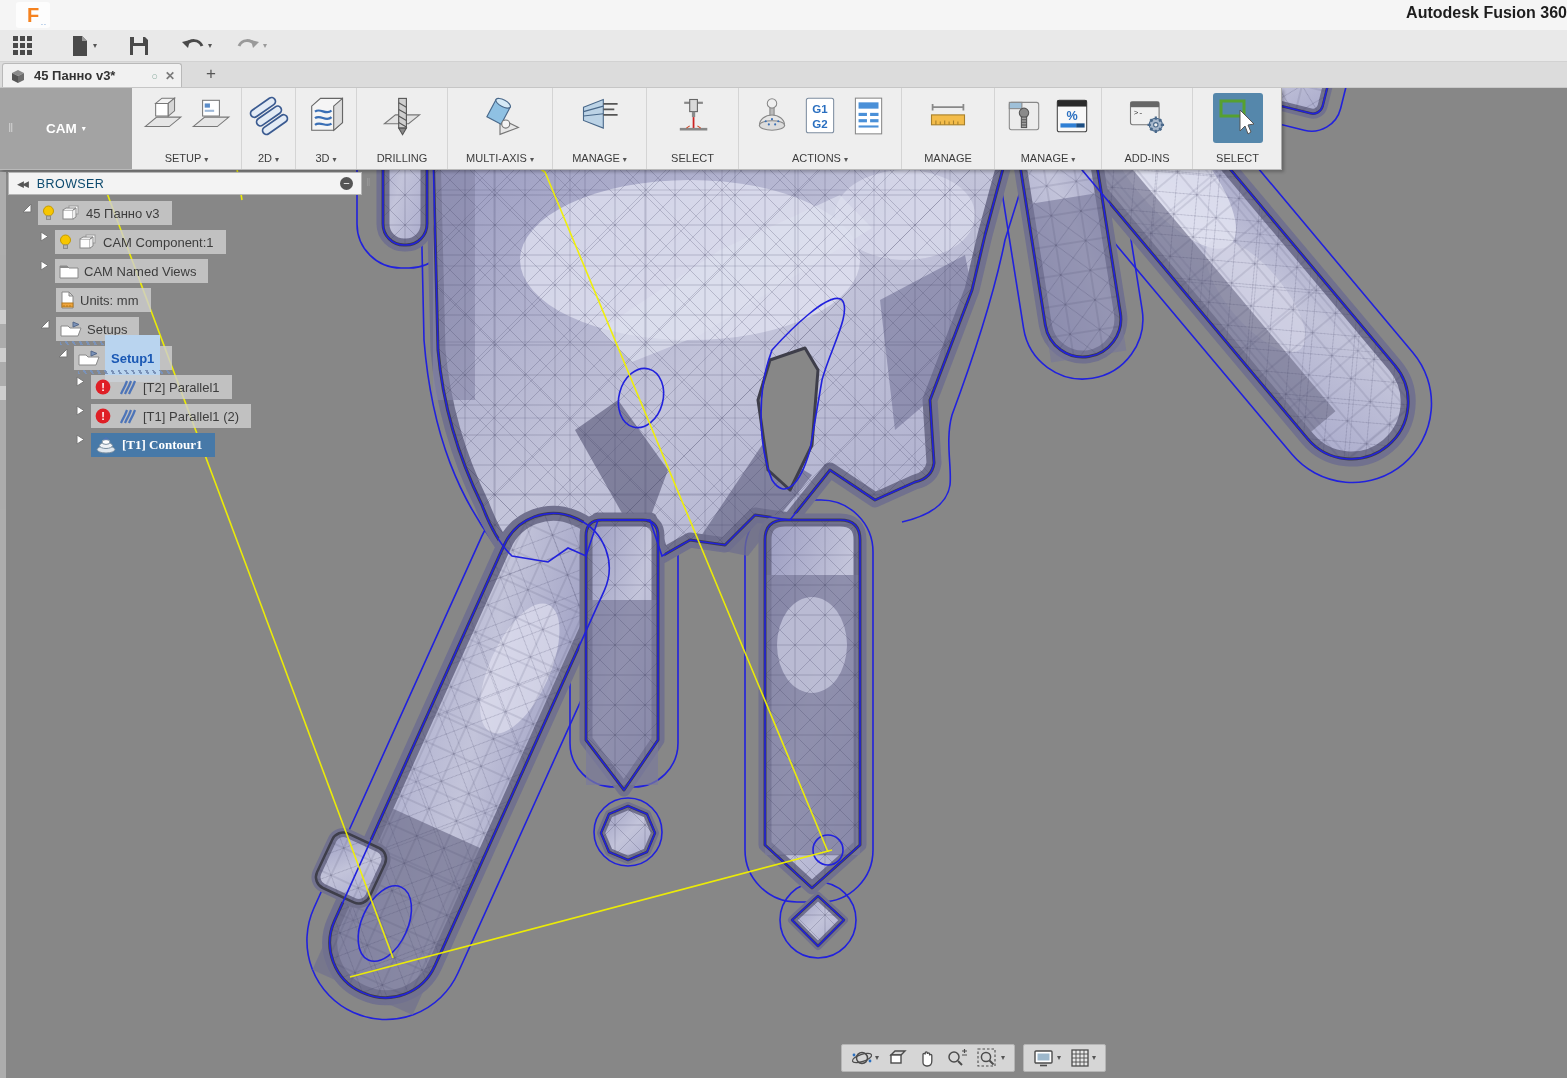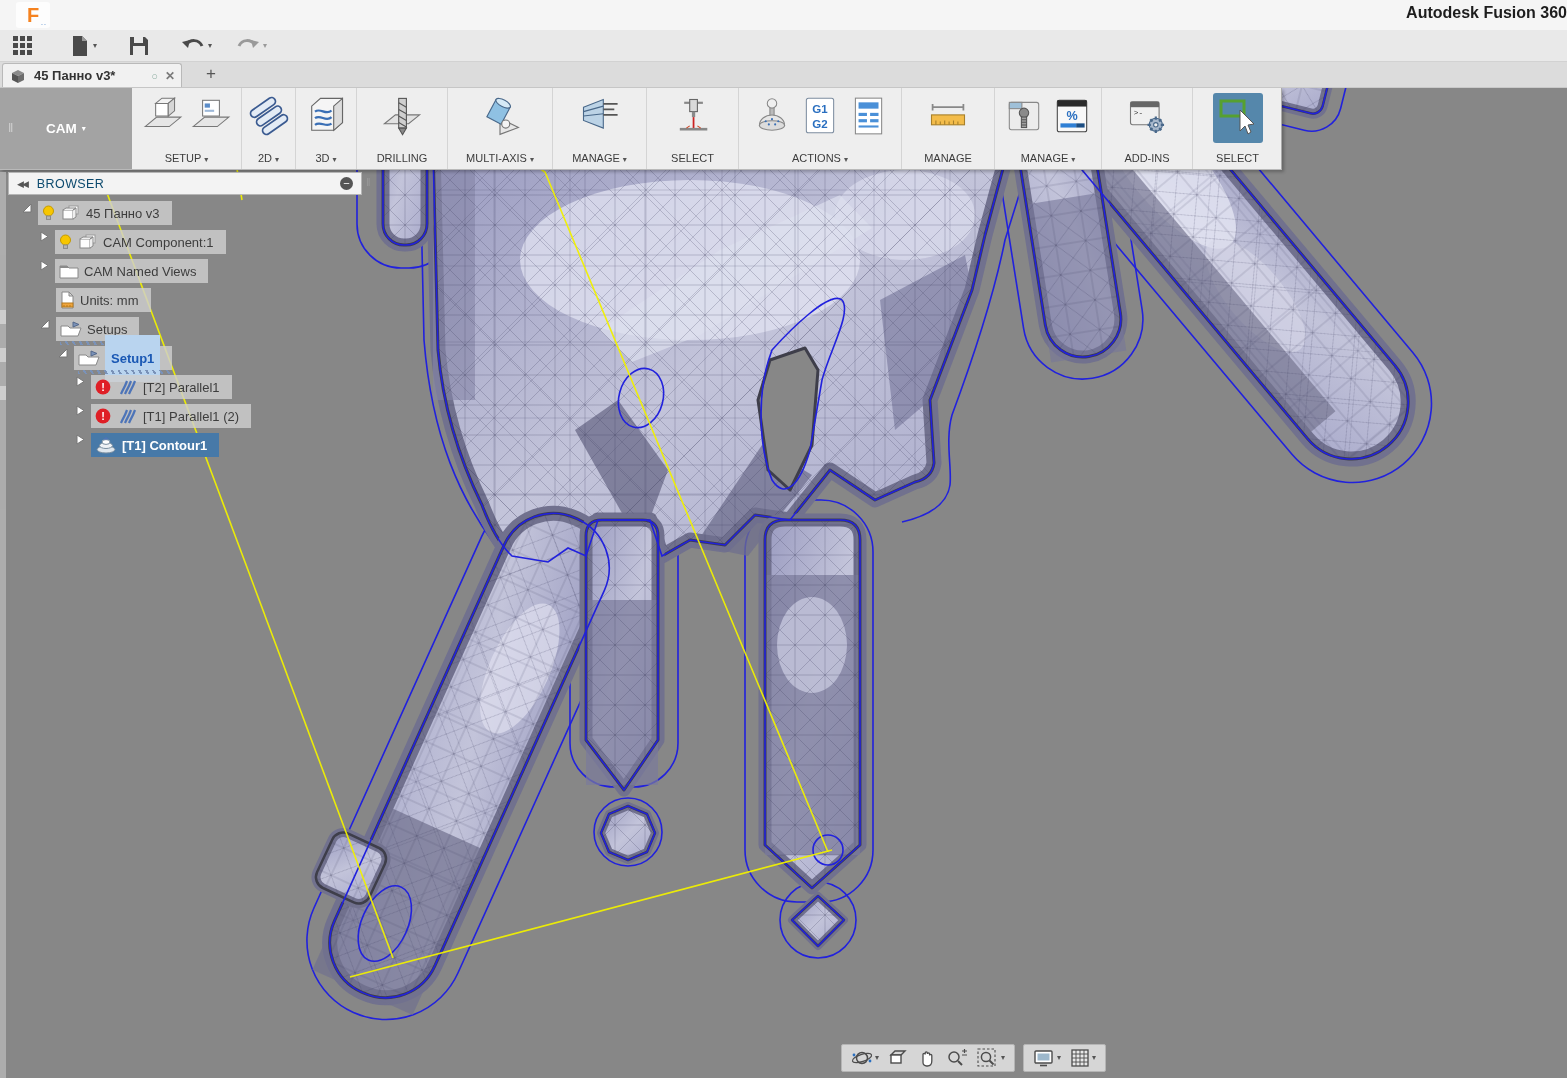--- a/index.html
+++ b/index.html
@@ -51,21 +51,21 @@
            border:1px solid #b5b5b5;display:flex;align-items:center;gap:10px;
            padding:0 8px;box-sizing:border-box;}
   .bheader .btitle{font-size:12.5px;color:#0c4a6e;letter-spacing:.4px;}
   .bheader .bcollapse{font-size:9px;color:#555;letter-spacing:-2px;}
   .bminus{margin-left:auto;width:13px;height:13px;border-radius:50%;background:#555;color:#fff;
           font-size:11px;line-height:12px;text-align:center;}
   .bhandle{position:absolute;left:358px;top:4px;color:#999;font-size:11px;}
   .trow{position:absolute;height:28px;display:flex;}
   .band{display:inline-flex;align-items:center;gap:5px;height:24px;padding:0 12px 0 4px;
         background:rgba(206,206,206,.82);font-size:13px;color:#3d3d3d;white-space:nowrap;}
-  .band.sel{background:#4779a8;color:#fff;font-weight:bold;}
+  .band.sel{background:#4779a8;color:#fff;font-weight:bold;font-family:Liberation Serif, serif;}
   .setup1lbl{background:#b9d4ef;color:#1a58b4;font-weight:bold;padding:16px 6px;}
   .arrow{margin-right:5px;flex:none;}
   .hatch{position:absolute;height:4px;
          background:repeating-linear-gradient(60deg,#7a92b8 0 2px,transparent 2px 6px);}
   .leftstrip{position:absolute;left:0;top:172px;width:6px;height:906px;background:#b9b9b9;opacity:.75;}
   .leftstrip .tick{position:absolute;left:0;width:6px;height:14px;background:#e6e6e6;}
   
   #scene{position:absolute;left:0;top:88px;}
   
   .navbar{position:absolute;left:841px;top:1044px;display:flex;gap:8px;}

